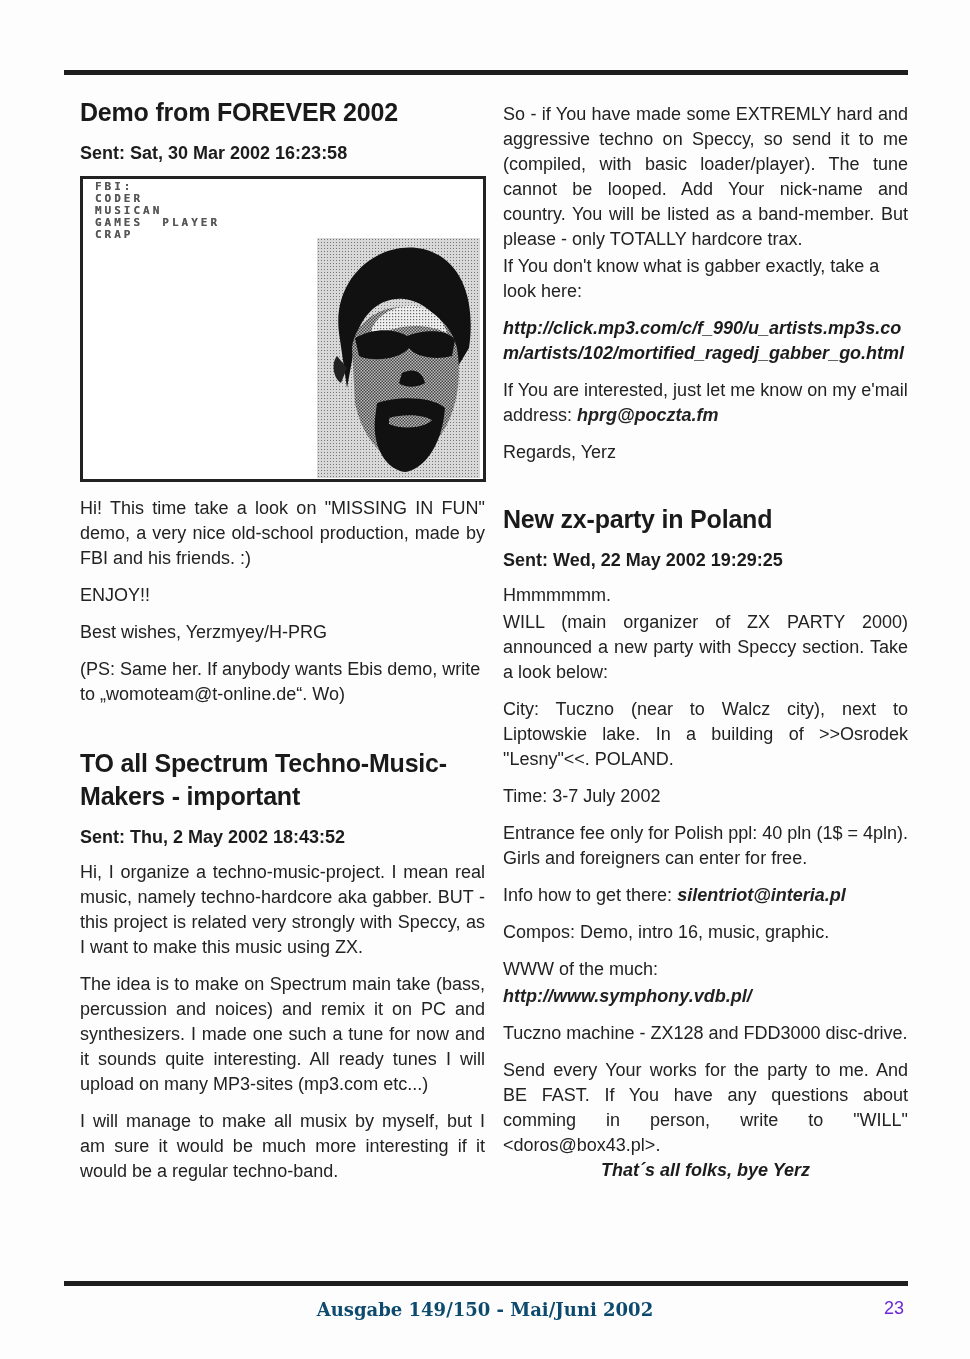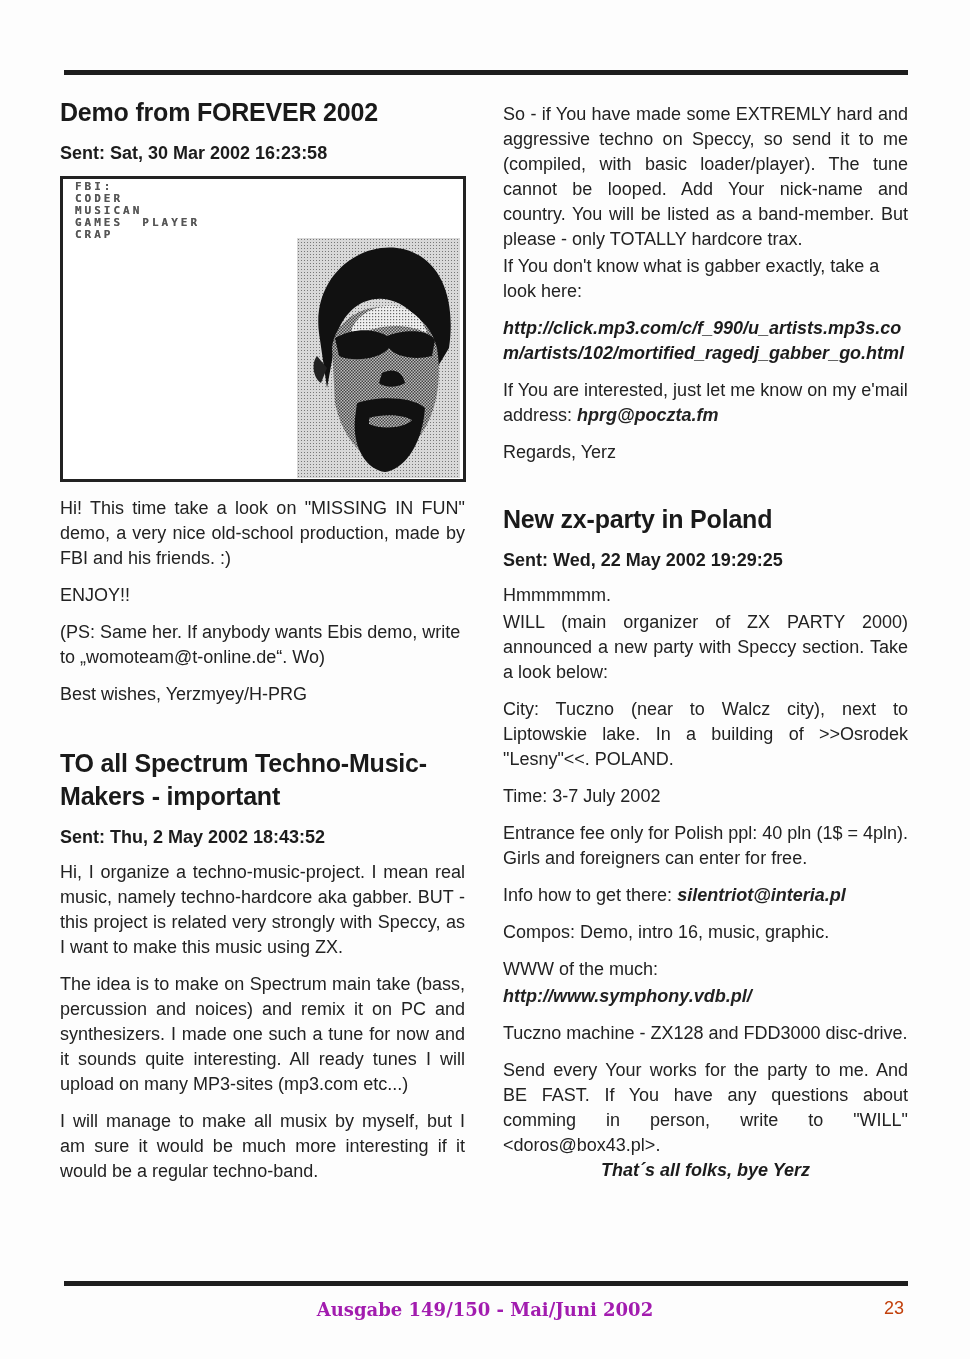--- a/index.html
+++ b/index.html
@@ -5,21 +5,21 @@
   html, body { margin: 0; padding: 0; }
   body {
     width: 970px; height: 1359px; position: relative; overflow: hidden;
     background: #fdfdfd; color: #1c1c1c;
     font-family: "Liberation Sans", sans-serif;
   }
   .rule { position: absolute; left: 64px; width: 844px; height: 5px; background: #1e1e1e; }
   .rule.top { top: 70px; }
   .rule.bottom { top: 1281px; }
   .col { position: absolute; top: 96px; width: 405px; }
-  .col.left { left: 60px; }
+  .col.left { left: 80px; }
   .col.right { left: 503px; }
   h2 {
     margin: 0; font-size: 25px; font-weight: bold; line-height: 33px; color: #1a1a1a;
     letter-spacing: -0.2px;
   }
   .sent { font-size: 18px; font-weight: bold; line-height: 22px; margin: 13px 0 12px 0; }
   p {
     margin: 2px 0 12px 0; font-size: 18px; line-height: 25px; text-align: justify;
     color: #222;
   }
@@ -45,25 +45,25 @@
     background-image:
       radial-gradient(#777 0.6px, transparent 0.8px);
     background-size: 3px 3px;
     overflow: hidden;
   }
   .zx-photo svg { position: absolute; left: 0; top: 0; }
   .sec2 { margin-top: 40px; }
   .sec-right2 { margin-top: 38px; }
   .footer {
     position: absolute; top: 1299px; left: 0; width: 970px; text-align: center;
-    font-family: "DejaVu Serif", serif; font-weight: bold; font-size: 18px; color: #a21caf;
+    font-family: "DejaVu Serif", serif; font-weight: bold; font-size: 18px; color: #0c4a6e;
   }
   .pagenum {
     position: absolute; top: 1298px; left: 884px;
-    font-family: "Liberation Sans", sans-serif; font-size: 18px; color: #c2410c;
+    font-family: "Liberation Sans", sans-serif; font-size: 18px; color: #6d28d9;
   }
 </style>
 </head>
 <body>
 
 <div class="rule top"></div>
 
 <div class="col left">
   <section>
     <h2>Demo from FOREVER 2002</h2>
@@ -104,22 +104,22 @@
           <path d="M60 165 C 80 158, 115 158, 128 170 C 125 210, 105 232, 88 234 C 70 232, 55 210, 58 180 Z" fill="#111"></path>
           <path d="M72 180 C 85 176, 105 176, 115 182 C 108 190, 85 192, 72 186 Z" fill="url(#dith)"></path>
 
           <path d="M20 118 C 14 125, 16 140, 24 145 L 30 130 Z" fill="#222"></path>
         </svg>
       </div>
     </div>
 
     <p>Hi! This time take a look on "MISSING IN FUN" demo, a very nice old-school production, made by FBI and his friends. :)</p>
     <p>ENJOY!!</p>
+    <p>Best wishes, Yerzmyey/H-PRG</p>
     <p style="text-align:left">(PS: Same her. If anybody wants Ebis demo, write to „womoteam@t-online.de“. Wo)</p>
-    <p>Best wishes, Yerzmyey/H-PRG</p>
   </section>
 
   <section class="sec2">
     <h2>TO all Spectrum Techno-Music-Makers - important</h2>
     <div class="sent">Sent: Thu, 2 May 2002 18:43:52</div>
     <p>Hi, I organize a techno-music-project. I mean real music, namely techno-hardcore aka gabber. BUT - this project is related very strongly with Speccy, as I want to make this music using ZX.</p>
     <p>The idea is to make on Spectrum main take (bass, percussion and noices) and remix it on PC and synthesizers. I made one such a tune for now and it sounds quite interesting. All ready tunes I will upload on many MP3-sites (mp3.com etc...)</p>
     <p>I will manage to make all musix by myself, but I am sure it would be much more interesting if it would be a regular techno-band.</p>
   </section>
 </div>

